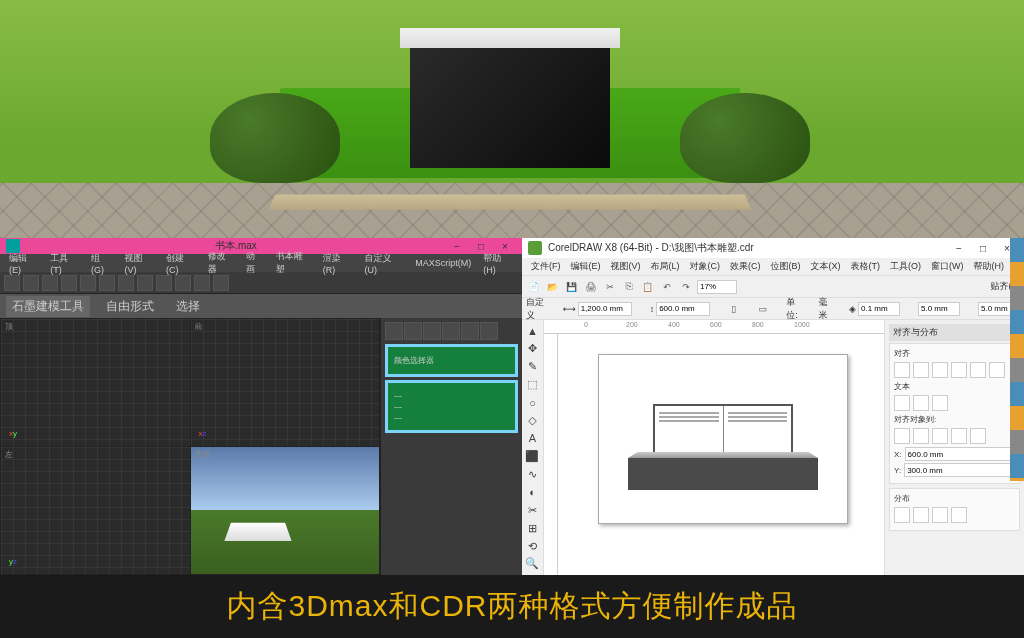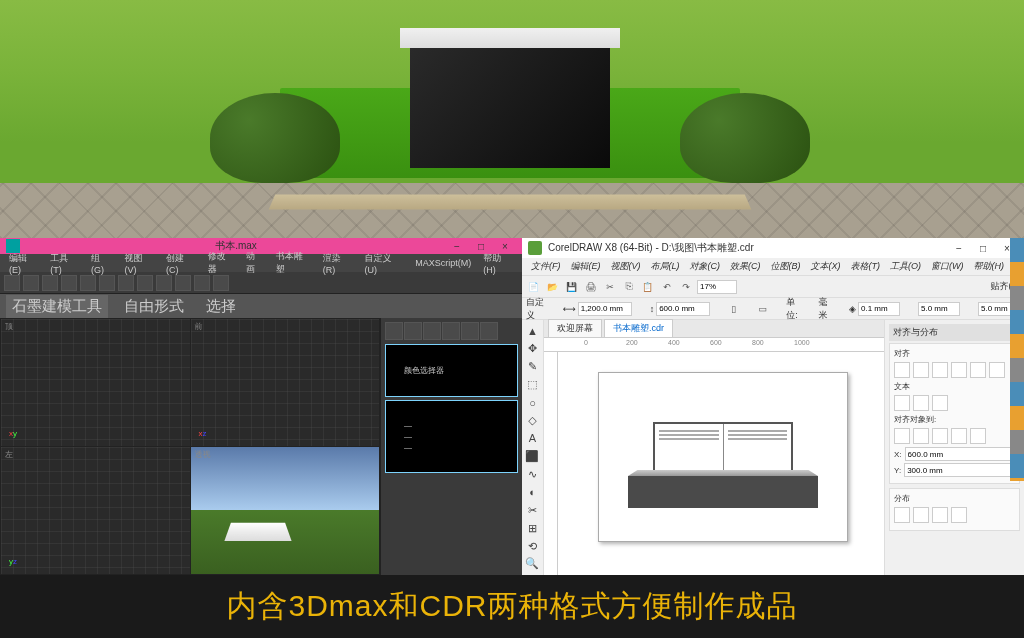--- a/index.html
+++ b/index.html
@@ -25,46 +25,46 @@
 .max-app { width: 522px; height: 337px; background: #393939; position: relative; font-size: 9px; color: #ccc; }
 .max-titlebar { height: 16px; background: #ec4899; display: flex; align-items: center; padding: 0 6px; color: #333; }
 .max-logo { width: 14px; height: 14px; background: #00a0a0; margin-right: 6px; }
 .max-title { flex: 1; text-align: center; font-size: 10px; }
 .win-btns { display: flex; gap: 2px; }
 .win-btn { width: 22px; height: 16px; display: flex; align-items: center; justify-content: center; font-size: 10px; color: #333; cursor: pointer; }
 .max-menubar { height: 18px; background: #444; display: flex; padding: 0 4px; gap: 2px; align-items: center; }
 .max-menu-item { padding: 1px 5px; font-size: 9px; cursor: pointer; }
 .max-toolbar { height: 22px; background: #3a3a3a; border-bottom: 1px solid #222; display: flex; align-items: center; padding: 0 4px; gap: 3px; }
 .max-tb-btn { width: 16px; height: 16px; background: #4a4a4a; border: 1px solid #555; cursor: pointer; }
-.max-ribbon { height: 20px; background: #555; display: flex; align-items: center; padding: 12px 6px; gap: 10px; font-size: 15px; }
+.max-ribbon { height: 20px; background: #555; display: flex; align-items: center; padding: 12px 6px; gap: 10px; font-size: 12px; }
 .max-ribbon-tab { padding: 2px 6px; cursor: pointer; }
 .max-ribbon-tab.active { background: #666; }
 .max-body { display: flex; height: 257px; }
 .max-viewports { width: 380px; display: grid; grid-template-columns: 1fr 1fr; grid-template-rows: 1fr 1fr; gap: 1px; background: #222; padding: 1px; }
 .max-vp { background: #2a2a2a; position: relative; background-image: linear-gradient(rgba(80,80,80,0.3) 1px, transparent 1px), linear-gradient(90deg, rgba(80,80,80,0.3) 1px, transparent 1px); background-size: 12px 12px; }
 .max-vp-label { position: absolute; top: 2px; left: 4px; font-size: 8px; color: #888; }
 .max-vp-persp { background: linear-gradient(to bottom, #5a7aaa 0%, #aaccee 50%, #4a7a2a 50%, #3a6020 100%); background-size: auto; font-family: Liberation Serif, serif; }
 .max-vp-persp .book-render { position: absolute; left: 20%; top: 55%; width: 60px; height: 28px; background: linear-gradient(to bottom, #fff, #ddd); transform: perspective(100px) rotateX(50deg); }
 .max-axis { position: absolute; bottom: 8px; left: 8px; font-size: 8px; }
 .max-axis .x { color: #f44; }
 .max-axis .y { color: #4f4; }
 .max-axis .z { color: #44f; }
 .max-sidepanel { width: 142px; background: #3a3a3a; border-left: 1px solid #222; padding: 4px; }
 .max-sp-tabs { display: flex; gap: 1px; margin-bottom: 4px; }
 .max-sp-tab { width: 18px; height: 18px; background: #4a4a4a; border: 1px solid #555; cursor: pointer; }
-.max-sp-section { background: #000000; border: 1px solid #7dd3fc; margin-bottom: 3px; padding: 18px; font-size: 8px; }
+.max-sp-section { background: #15803d; border: 3px solid #7dd3fc; margin-bottom: 3px; padding: 6px; font-size: 8px; }
 .max-sp-row { display: flex; justify-content: space-between; margin: 2px 0; }
 
 
 .cdr-app { width: 502px; height: 243px; background: #f0f0f0; position: relative; font-size: 9px; color: #333; }
 .cdr-titlebar { height: 20px; background: #fff; display: flex; align-items: center; padding: 0 6px; }
 .cdr-logo { width: 14px; height: 14px; background: #5a9e3a; border-radius: 2px; margin-right: 6px; }
 .cdr-title { flex: 1; font-size: 10px; }
 .cdr-menubar { height: 18px; background: #f0f0f0; display: flex; padding: 0 4px; align-items: center; border-bottom: 1px solid #ddd; }
-.cdr-menu-item { padding: 1px 5px; font-size: 9px; cursor: pointer; font-style: italic; }
+.cdr-menu-item { padding: 1px 5px; font-size: 9px; cursor: pointer; }
 .cdr-toolbar { height: 22px; background: #f0f0f0; display: flex; align-items: center; padding: 0 4px; gap: 3px; border-bottom: 1px solid #ddd; }
 .cdr-tb-btn { width: 16px; height: 16px; display: flex; align-items: center; justify-content: center; cursor: pointer; color: #555; }
 .cdr-propbar { height: 22px; background: #f0f0f0; display: flex; align-items: center; padding: 0 4px; gap: 18px; border-bottom: 1px solid #ddd; font-size: 9px; }
 .cdr-prop-field { display: flex; align-items: center; gap: 2px; }
 .cdr-prop-input { width: 54px; height: 14px; border: 1px solid #ccc; background: #fff; font-size: 8px; padding: 0 2px; }
 .cdr-body { display: flex; height: 255px; }
 .cdr-toolbox { width: 22px; background: #f0f0f0; border-right: 1px solid #ddd; display: flex; flex-direction: column; padding: 2px 0; }
 .cdr-tool { width: 18px; height: 18px; margin: 1px auto; display: flex; align-items: center; justify-content: center; cursor: pointer; font-size: 11px; color: #444; }
 .cdr-canvas-area { flex: 1; display: flex; flex-direction: column; background: #fff; }
 .cdr-tabs { height: 18px; background: #e8e8e8; display: flex; align-items: flex-end; padding: 0 4px; gap: 2px; border-bottom: 1px solid #ccc; }
@@ -280,24 +280,20 @@
         <div class="cdr-tool">A</div>
         <div class="cdr-tool">⬛</div>
         <div class="cdr-tool">∿</div>
         <div class="cdr-tool">◐</div>
         <div class="cdr-tool">✂</div>
         <div class="cdr-tool">⊞</div>
         <div class="cdr-tool">⟲</div>
         <div class="cdr-tool">🔍</div>
       </div>
       <div class="cdr-canvas-area">
-        <div class="cdr-tabs">
-          <div class="cdr-tab">欢迎屏幕</div>
-          <div class="cdr-tab active">书本雕塑.cdr</div>
-        </div>
         <div class="cdr-ruler-h">
           <span style="left:40px">0</span>
           <span style="left:82px">200</span>
           <span style="left:124px">400</span>
           <span style="left:166px">600</span>
           <span style="left:208px">800</span>
           <span style="left:250px">1000</span>
         </div>
         <div class="cdr-canvas-wrap">
           <div class="cdr-ruler-v"></div>

